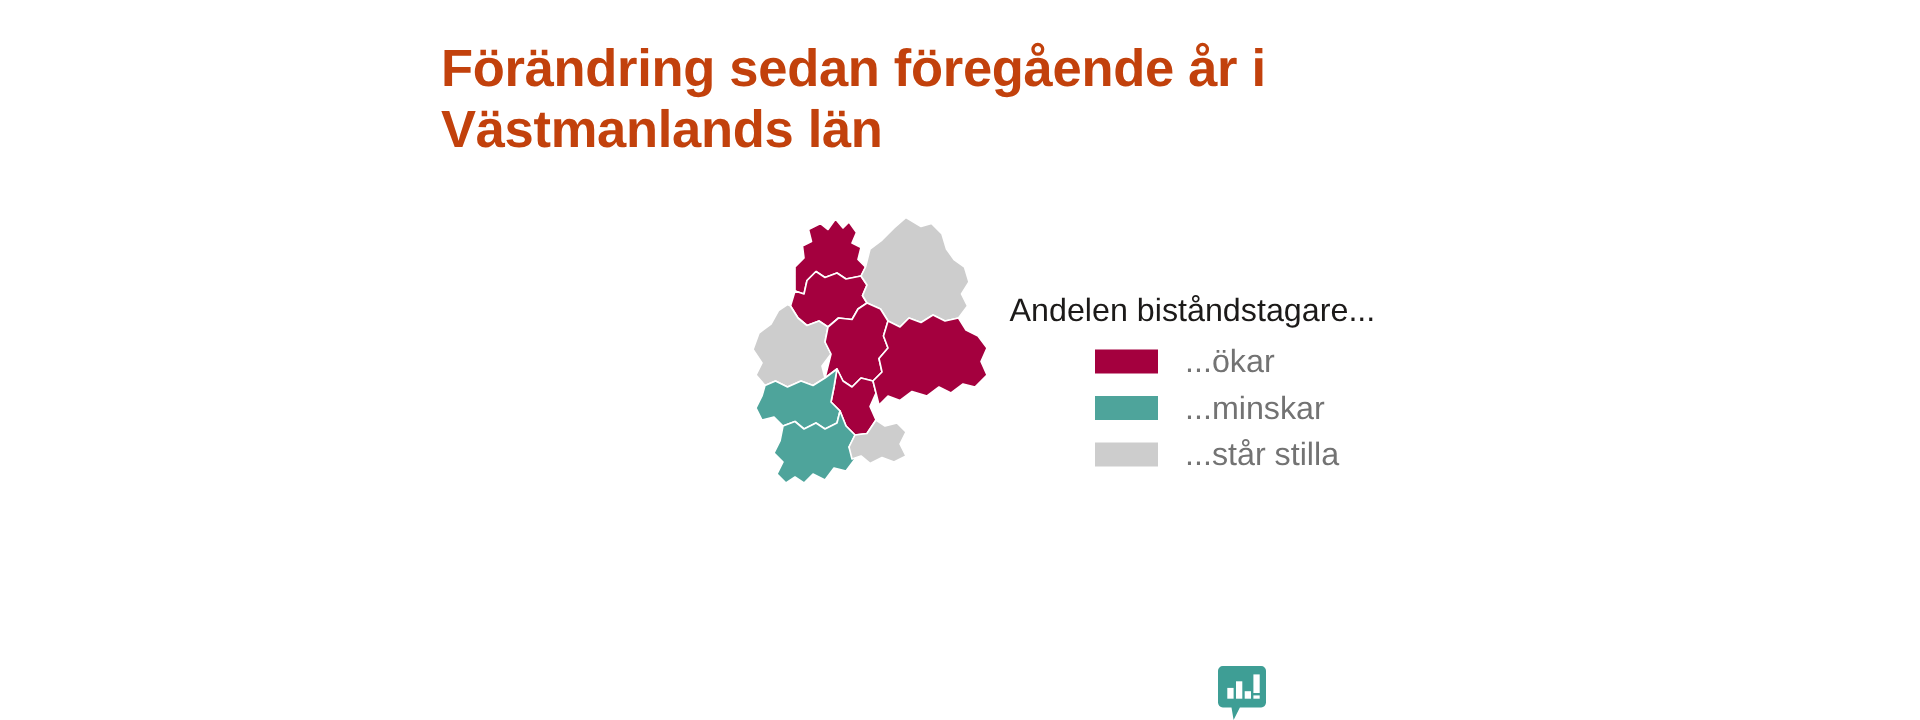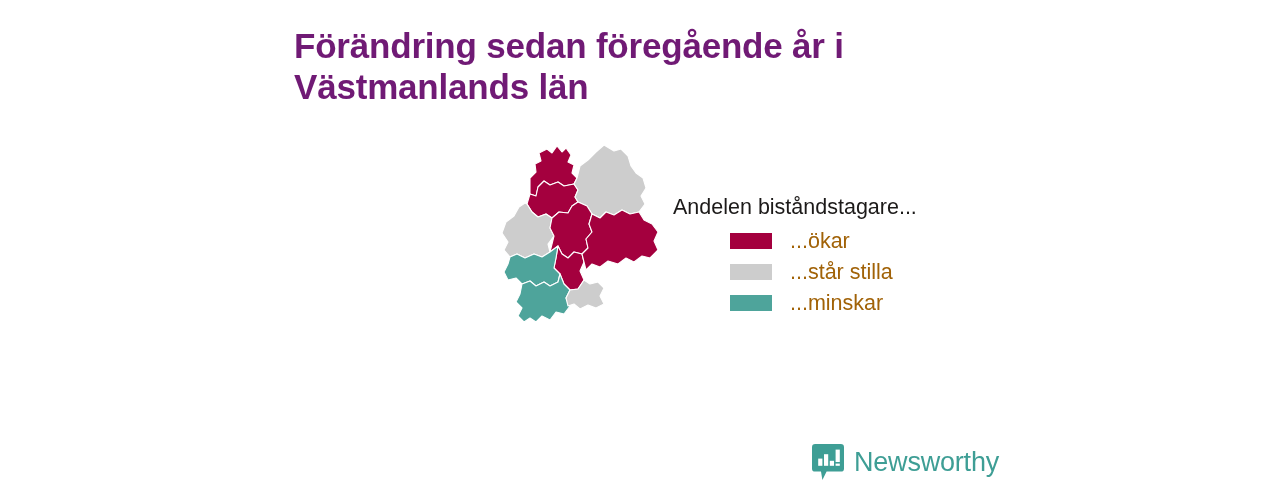--- a/index.html
+++ b/index.html
@@ -21,21 +21,21 @@
   
   #chart-title {
     position: absolute;
     left: 294px;
     top: 2px;
     width: 620px;
     font-size: 35px;
     font-weight: bold;
     line-height: 41px;
     letter-spacing: -0.2px;
-    color: #701a75;
+    color: #c2410c;
     white-space: pre-line;
   }
 
   
   #map-figure {
     position: absolute;
     left: 492px;
     top: 140px;
     width: 180px;
     height: 200px;
@@ -75,21 +75,21 @@
   .legend-swatch {
     width: 42px;
     height: 16px;
     margin-left: 57px;
     margin-right: 18px;
     flex: 0 0 auto;
   }
   .legend-label {
     font-size: 21.5px;
     line-height: 26px;
-    color: #a16207;
+    color: #737373;
     white-space: nowrap;
     text-align: center;
   }
 
   
   #logo {
     position: absolute;
     left: 812px;
     top: 444px;
     display: flex;
@@ -161,35 +161,34 @@
 
 <div id="legend">
   <div id="legend-title">Andelen biståndstagare...</div>
 
   <div class="legend-row">
     <span class="legend-swatch" style="background:#a4003e"></span>
     <span class="legend-label">...ökar</span>
   </div>
 
   <div class="legend-row">
-    <span class="legend-swatch" style="background:#cdcdcd"></span>
-    <span class="legend-label">...står stilla</span>
+    <span class="legend-swatch" style="background:#4ea49b"></span>
+    <span class="legend-label">...minskar</span>
   </div>
 
   <div class="legend-row">
-    <span class="legend-swatch" style="background:#4ea49b"></span>
-    <span class="legend-label">...minskar</span>
+    <span class="legend-swatch" style="background:#cdcdcd"></span>
+    <span class="legend-label">...står stilla</span>
   </div>
 </div>
 
 <div id="logo">
   <svg id="logo-mark" viewBox="0 0 32 36" xmlns="http://www.w3.org/2000/svg">
     <path d="M3.2,0 H28.8 A3.2,3.2 0 0 1 32,3.2 V24.4 A3.2,3.2 0 0 1 28.8,27.6
              H14.6 L10.4,36 L9.0,27.6 H3.2 A3.2,3.2 0 0 1 0,24.4 V3.2
              A3.2,3.2 0 0 1 3.2,0 Z" fill="#3e9e95"></path>
     <rect x="6.2" y="14.6" width="4.2" height="7.2" fill="#ffffff"></rect>
     <rect x="12.0" y="10.2" width="4.2" height="11.6" fill="#ffffff"></rect>
     <rect x="17.8" y="16.8" width="4.2" height="5.0" fill="#ffffff"></rect>
     <rect x="23.6" y="5.6" width="4.2" height="12.4" fill="#ffffff"></rect>
     <rect x="23.6" y="19.6" width="4.2" height="2.2" fill="#ffffff"></rect>
   </svg>
-  <span id="logo-text">Newsworthy</span>
 </div>
 
 </body></html>

